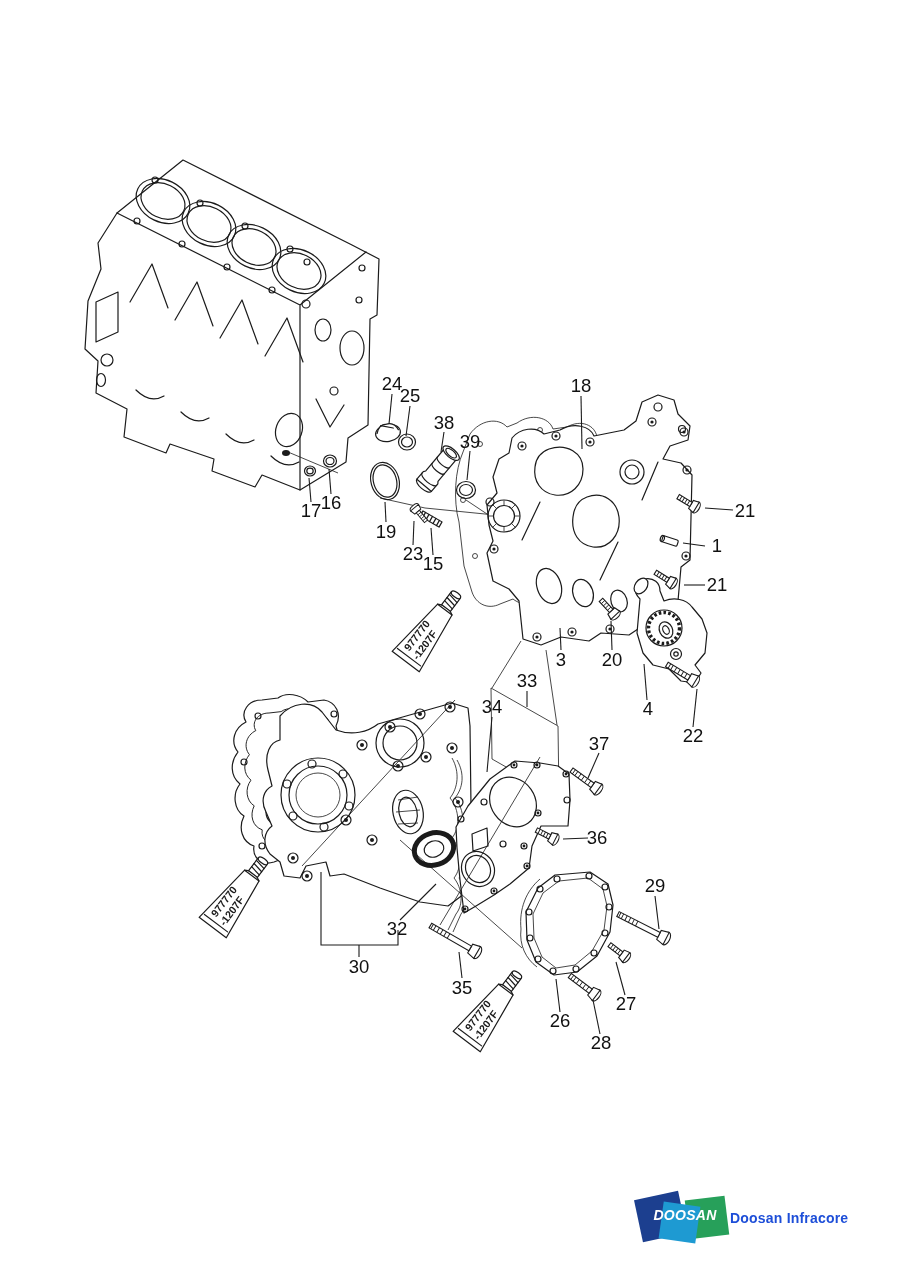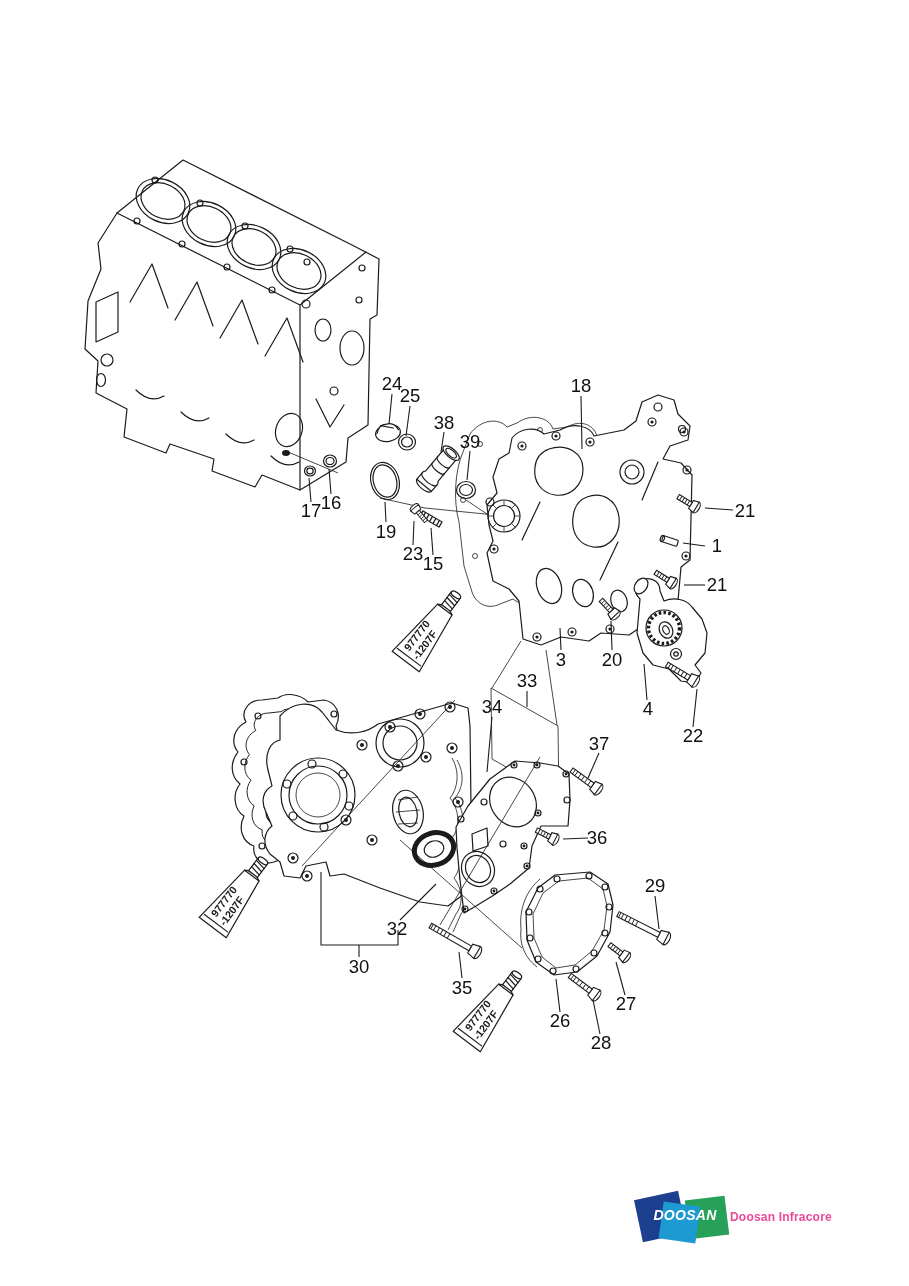--- a/index.html
+++ b/index.html
@@ -16,21 +16,21 @@
            text-anchor:middle;}
   .tubetext{font-family:"Liberation Sans",sans-serif;font-size:10.5px;font-weight:bold;fill:#1b1b1b;}
   
   .logo{position:absolute;left:630px;top:1192px;width:230px;height:60px;}
   .sq{position:absolute;}
   .sq-navy{left:8px;top:3px;width:45px;height:43px;background:#1c3f8f;transform:rotate(-12deg);z-index:1;}
   .sq-blue{left:31px;top:12px;width:37px;height:37px;background:#1e9ad2;transform:rotate(8deg);z-index:3;}
   .sq-green{left:57px;top:6px;width:40px;height:39px;background:#27a05a;transform:rotate(-7deg);z-index:2;}
   .wordmark{position:absolute;left:7px;top:15px;width:96px;text-align:center;z-index:4;
             color:#fff;font-weight:bold;font-style:italic;font-size:14px;letter-spacing:.3px;}
-  .company{position:absolute;left:100px;top:18px;color:#ec4899;font-weight:bold;font-size:12px;
+  .company{position:absolute;left:100px;top:18px;color:#1d4ed8;font-weight:bold;font-size:14px;
            letter-spacing:.2px;white-space:nowrap;}
 </style>
 </head>
 <body>
 
 <div class="page">
 <svg width="909" height="1286" viewBox="0 0 909 1286">
   <defs>
     <g id="boltS">
       <ellipse cx="1" cy="0" rx="3.2" ry="6" fill="#fff" stroke="#1b1b1b" stroke-width="1.1"></ellipse>

